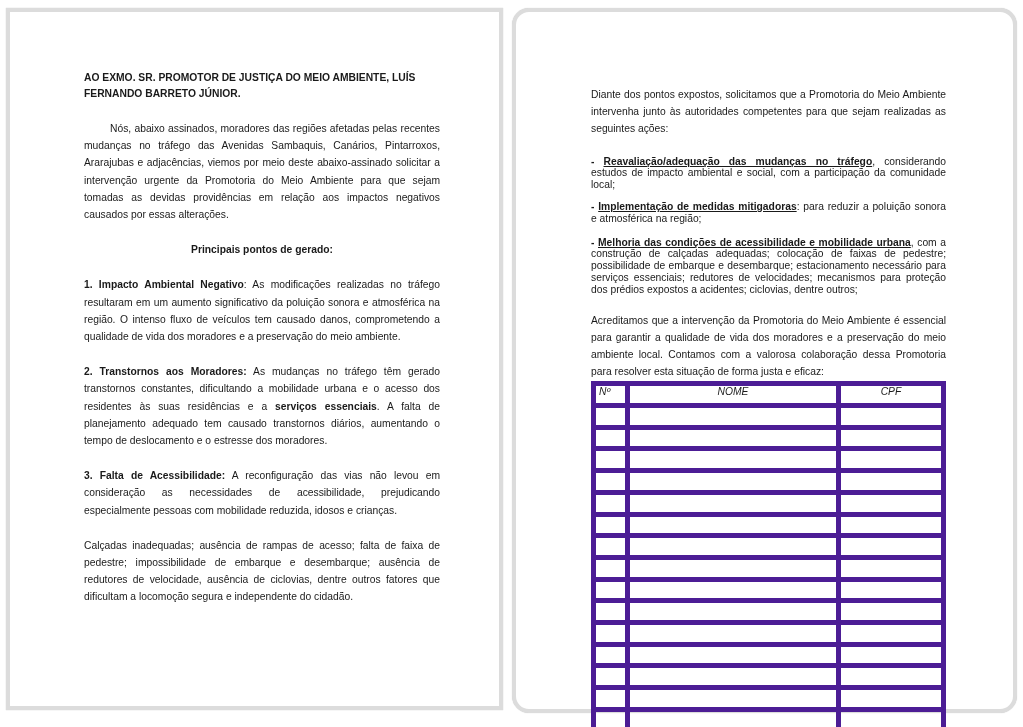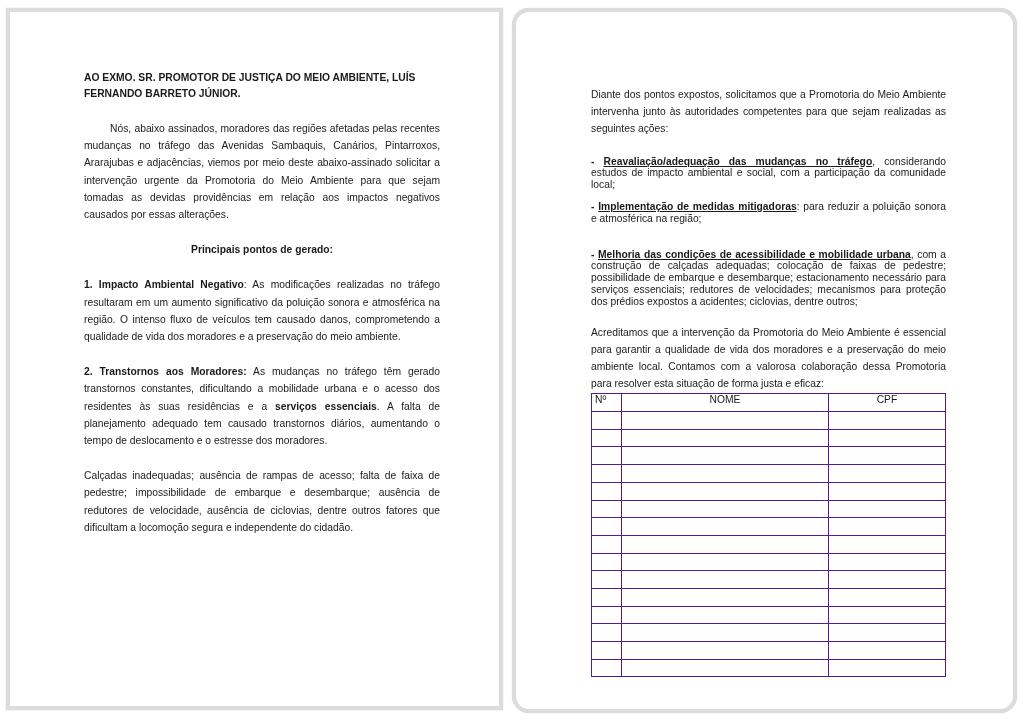--- a/index.html
+++ b/index.html
@@ -28,56 +28,59 @@
   .gap-l { margin-top: 18px; }
   .gap-m { margin-top: 16px; }
   .tight { line-height: 11.8px; }
   .u { text-decoration: underline; font-weight: bold; }
 
   table.sig {
     border-collapse: collapse; width: 355px; margin-top: 1px;
     font-size: 10.3px;
   }
   table.sig td, table.sig th {
-    border: 1px solid #4c1d95; height: 16.7px; padding: 0 3px; font-weight: normal;
+    border: 5px solid #4c1d95; height: 16.7px; padding: 0 3px; font-weight: normal; font-style: italic;
   }
   table.sig th { text-align: center; line-height: 12px; vertical-align: top; }
   table.sig th.num { text-align: left; width: 23px; }
   table.sig th.nome { width: 200px; }
 </style>
 </head>
 <body>
 
 <div class="page" id="page-left">
   <div class="content">
     <p class="title">AO EXMO. SR. PROMOTOR DE JUSTIÇA DO MEIO AMBIENTE, LUÍS FERNANDO BARRETO JÚNIOR.</p>
     <p class="justify indent gap-l">Nós, abaixo assinados, moradores das regiões afetadas pelas recentes mudanças no tráfego das Avenidas Sambaquis, Canários, Pintarroxos, Ararajubas e adjacências, viemos por meio deste abaixo-assinado solicitar a intervenção urgente da Promotoria do Meio Ambiente para que sejam tomadas as devidas providências em relação aos impactos negativos causados por essas alterações.</p>
     <p class="bold center gap-l">Principais pontos de gerado:</p>
 
     <p class="justify gap-l">
       <span class="bold">1. Impacto Ambiental Negativo</span><span>: As modificações realizadas no tráfego resultaram em um aumento significativo da poluição sonora e atmosférica na região. O intenso fluxo de veículos tem causado danos, comprometendo a qualidade de vida dos moradores e a preservação do meio ambiente.</span>
     </p>
     <p class="justify gap-l">
       <span class="bold">2. Transtornos aos Moradores:</span><span> As mudanças no tráfego têm gerado transtornos constantes, dificultando a mobilidade urbana e o acesso dos residentes às suas residências e a </span><span class="bold">serviços essenciais</span><span>. A falta de planejamento adequado tem causado transtornos diários, aumentando o tempo de deslocamento e o estresse dos moradores.</span>
     </p>
+    <p class="justify gap-l">
+      <span class="bold">3. Falta de Acessibilidade:</span><span> A reconfiguração das vias não levou em consideração as necessidades de acessibilidade, prejudicando especialmente pessoas com mobilidade reduzida, idosos e crianças.</span>
+    </p>
     <p class="justify gap-l">Calçadas inadequadas; ausência de rampas de acesso; falta de faixa de pedestre; impossibilidade de embarque e desembarque; ausência de redutores de velocidade, ausência de ciclovias, dentre outros fatores que dificultam a locomoção segura e independente do cidadão.</p>
   </div>
 </div>
 
 <div class="page" id="page-right">
   <div class="content">
     <p class="justify">Diante dos pontos expostos, solicitamos que a Promotoria do Meio Ambiente intervenha junto às autoridades competentes para que sejam realizadas as seguintes ações:</p>
 
     <p class="justify tight gap-l">
       <span class="bold">- </span><span class="u">Reavaliação/adequação das mudanças no tráfego</span><span>, considerando estudos de impacto ambiental e social, com a participação da comunidade local;</span>
     </p>
     <p class="justify tight" style="margin-top:10px">
       <span class="bold">- </span><span class="u">Implementação de medidas mitigadoras</span><span>: para reduzir a poluição sonora e atmosférica na região;</span>
     </p>
-    <p class="justify tight" style="margin-top:24px">
+    <p class="justify tight" style="margin-top:12px">
       <span class="bold">- </span><span class="u">Melhoria das condições de acessibilidade e mobilidade urbana</span><span>, com a construção de calçadas adequadas; colocação de faixas de pedestre; possibilidade de embarque e desembarque; estacionamento necessário para serviços essenciais; redutores de velocidades; mecanismos para proteção dos prédios expostos a acidentes; ciclovias, dentre outros;</span>
     </p>
 
     <p class="justify gap-m">Acreditamos que a intervenção da Promotoria do Meio Ambiente é essencial para garantir a qualidade de vida dos moradores e a preservação do meio ambiente local. Contamos com a valorosa colaboração dessa Promotoria para resolver esta situação de forma justa e eficaz:</p>
 
     <table class="sig">
       <thead>
         <tr>
           <th class="num">Nº</th>
           <th class="nome">NOME</th>

